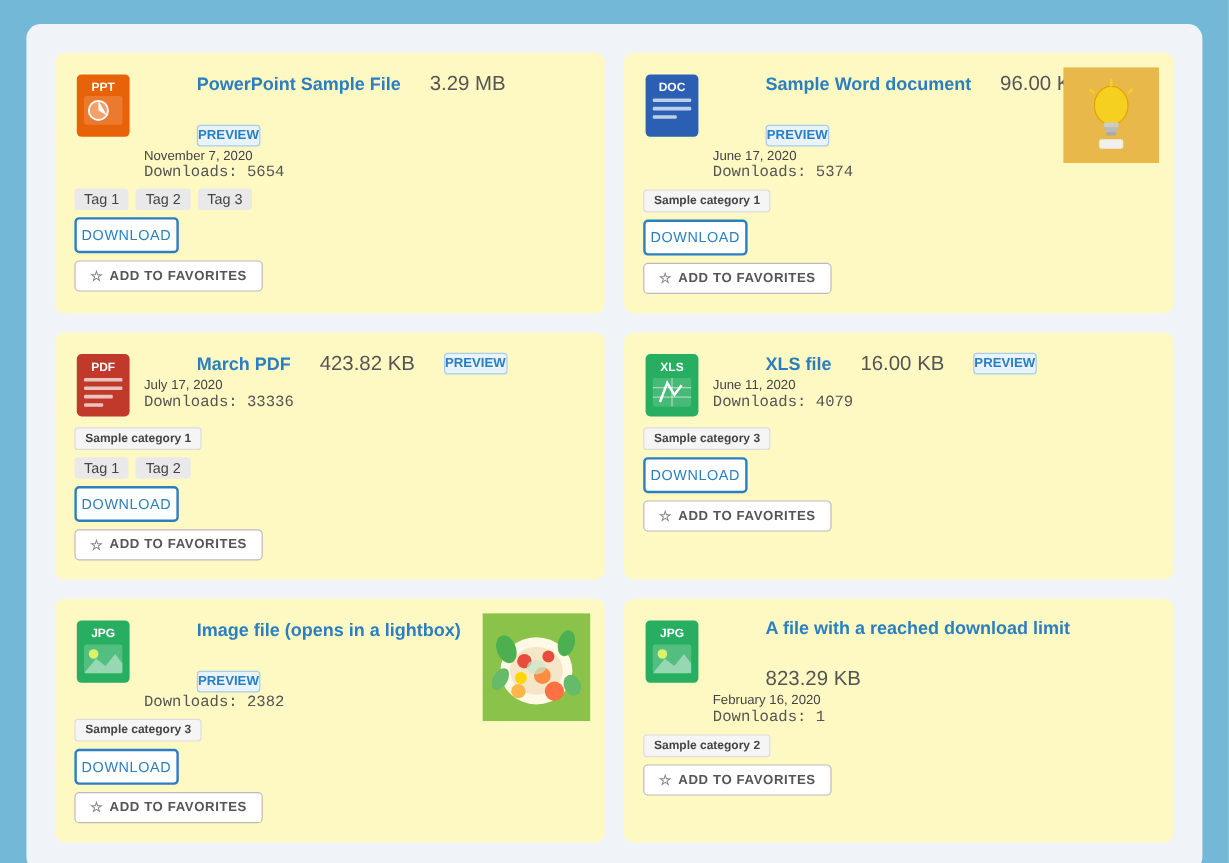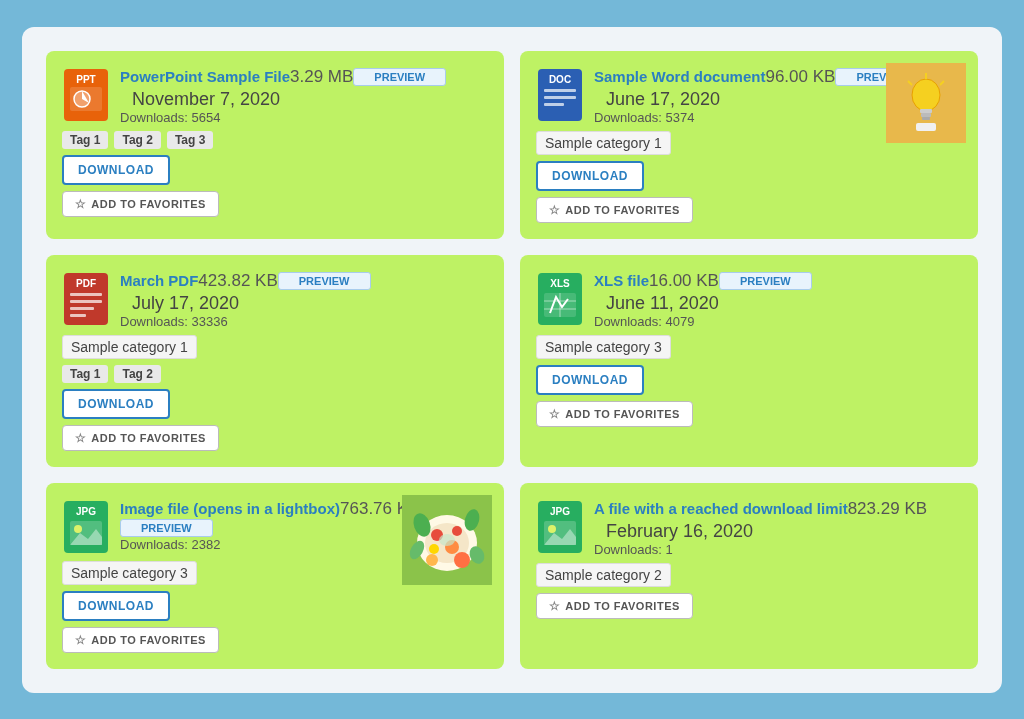--- a/index.html
+++ b/index.html
@@ -15,102 +15,103 @@
     .container {
       background: #f0f4f8;
       border-radius: 12px;
       padding: 24px;
       width: 980px;
       display: grid;
       grid-template-columns: 1fr 1fr;
       gap: 16px;
     }
     .card {
-      background: #bef264;
+      background: #fef9c3;
       border-radius: 8px;
       padding: 16px;
       position: relative;
       display: flex;
       flex-direction: column;
       gap: 6px;
     }
     .card-header {
       display: flex;
       align-items: flex-start;
       gap: 10px;
     }
     .card-header-content {
       flex: 1;
     }
     .card-title-row {
       display: flex;
       align-items: center;
-      gap: 0;
+      gap: 24px;
       flex-wrap: wrap;
+      margin-left: 44px;
     }
     .file-title {
       color: #2b7fc1;
       font-size: 15px;
       font-weight: bold;
       text-decoration: none;
       cursor: pointer;
     }
     .file-size {
       color: #555;
       font-size: 17px;
     }
     .badge-preview {
       background: #e8f3fc;
       color: #2b7fc1;
       border: 1px solid #a8ccec;
       border-radius: 3px;
       font-size: 11px;
       font-weight: bold;
-      padding: 2px 20px;
+      padding: 2px 0;
       cursor: pointer;
     }
     .file-date {
       color: #444;
-      font-size: 18px;
+      font-size: 11px;
       margin-top: 2px;
-      margin-left: 12px;
     }
     .downloads {
       color: #555;
       font-size: 13px;
+      font-family: Liberation Mono, monospace;
     }
     .tags-row {
       display: flex;
       gap: 6px;
       flex-wrap: wrap;
-      font-weight: bold;
     }
     .tag {
       background: #e9e9e9;
       color: #444;
       font-size: 12px;
       padding: 2px 8px;
       border-radius: 3px;
     }
     .category-badge {
       background: #f5f5f5;
       border: 1px solid #ddd;
       border-radius: 3px;
-      font-size: 14px;
+      font-size: 10px;
       color: #444;
       padding: 3px 8px;
       display: inline-block;
+      font-weight: bold;
     }
     .btn-download {
       background: #fff;
       border: 2px solid #2b7fc1;
       color: #2b7fc1;
       font-size: 12px;
-      font-weight: bold;
-      padding: 6px 14px;
+      font-weight: normal;
+      padding: 6px 4px;
       border-radius: 4px;
       cursor: pointer;
       display: inline-block;
       width: fit-content;
       letter-spacing: 0.5px;
     }
     .btn-favorites {
       background: #fff;
       border: 1px solid #bbb;
       color: #555;

